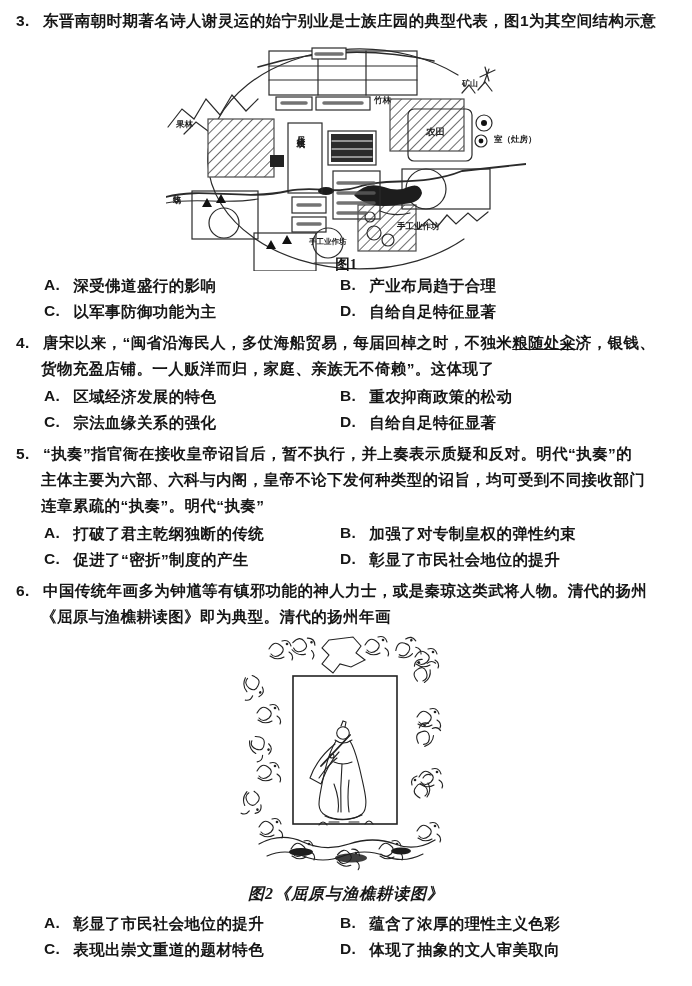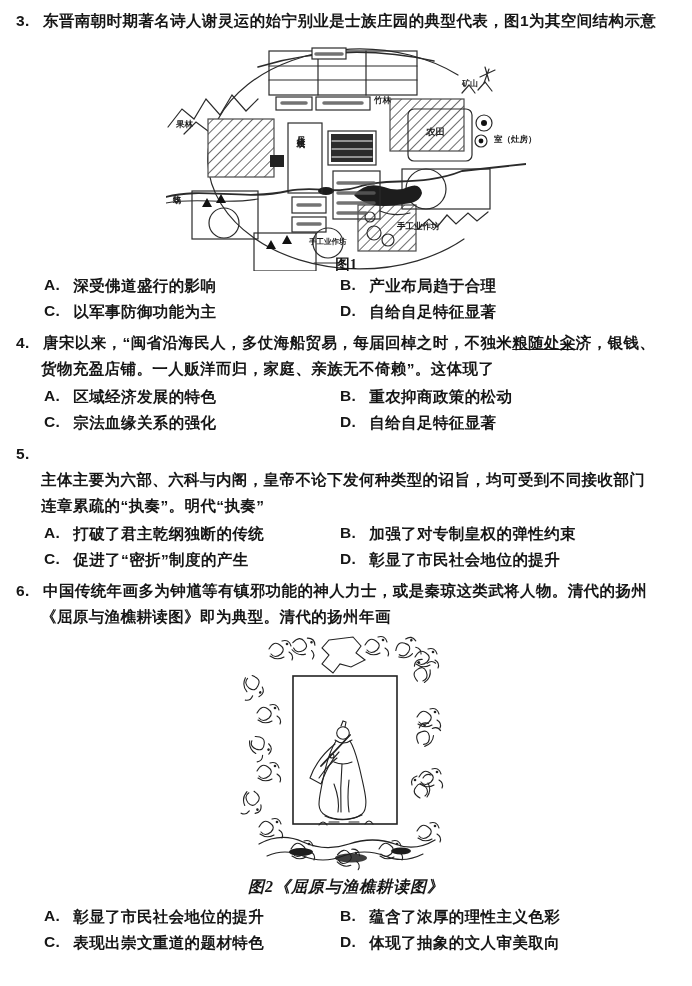--- a/index.html
+++ b/index.html
@@ -23,21 +23,21 @@
   
   .fig1{position:relative;width:360px;height:234px;margin:3px auto 2px auto;}
   .fig1 svg{position:absolute;left:0;top:0;}
   .flab{position:absolute;font-size:8.5px;font-weight:700;color:#1c1c1c;white-space:nowrap;line-height:1;text-align:center;}
   .flab.vert{writing-mode:vertical-rl;letter-spacing:1px;}
   .fig1-cap{position:absolute;left:50%;top:218px;transform:translateX(-50%);
     font-family:"Liberation Serif","DejaVu Serif",serif;font-size:14.5px;font-weight:700;}
   
   .fig2{width:230px;margin:2px auto 0 auto;}
   .fig2-cap{text-align:center;font-family:"Liberation Serif","DejaVu Serif",serif;
-    font-style:italic;font-weight:700;font-size:16px;margin:1px 0 6px 0;letter-spacing:1px;}
+    font-style:italic;font-weight:700;font-size:16px;margin:8px 0 6px 0;letter-spacing:1px;}
 </style>
 </head>
 <body>
 
 <div class="sheet">
 
   <div class="q">
     <div class="stem">
       <div class="stem-line first">
         <span class="qnum">3.</span>
@@ -189,20 +189,21 @@
             <span>自给自足特征显著</span>
           </div>
       </div>
     </div>
   </div>
 
   <div class="q">
     <div class="stem">
       <div class="stem-line first">
         <span class="qnum">5.</span>
+        <span>“执奏”指官衙在接收皇帝诏旨后，暂不执行，并上奏表示质疑和反对。明代“执奏”的</span>
       </div>
       <div class="stem-line cont">主体主要为六部、六科与内阁，皇帝不论下发何种类型的诏旨，均可受到不同接收部门</div>
       <div class="stem-line cont">连章累疏的“执奏”。明代“执奏”</div>
     </div>
     <div class="opts">
       <div class="opt-row">
         <div class="opt c1">
             <span class="ol">A.</span>
             <span>打破了君主乾纲独断的传统</span>
           </div>

